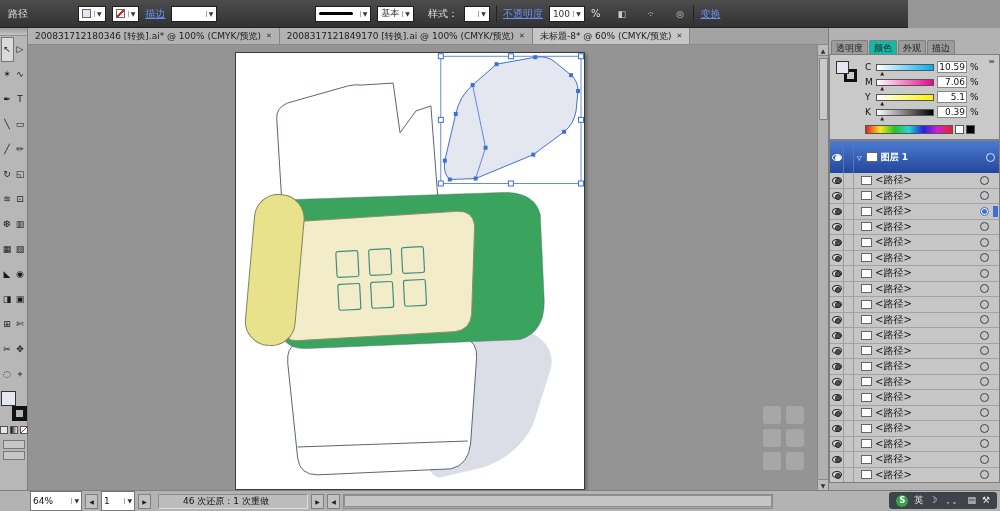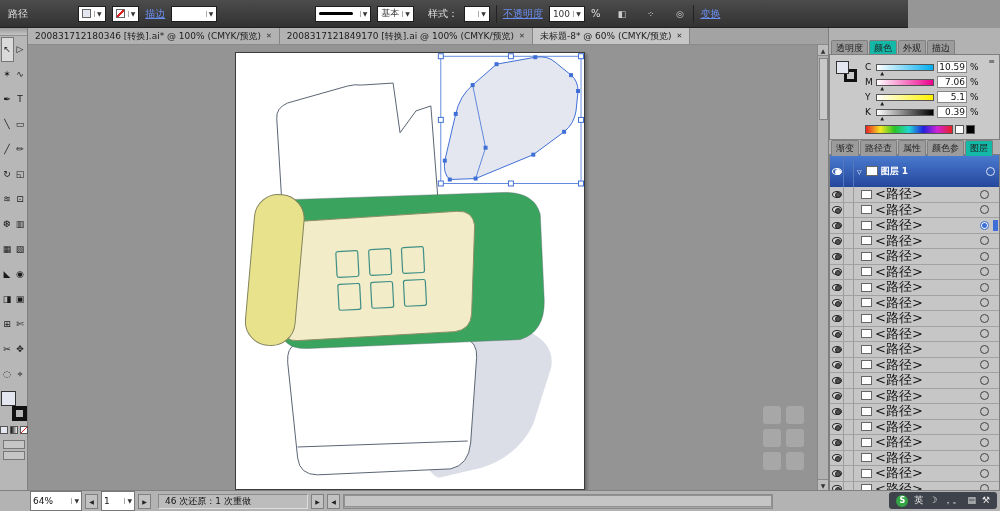--- a/index.html
+++ b/index.html
@@ -84,39 +84,39 @@
 .sp-white{background:#fff}.sp-black{background:#000}
 .layers-panel{height:343px;background:#c6c6c6;border:1px solid #7f7f7f;overflow:hidden}
 .l-header{height:32px;background:linear-gradient(var(--layers-header-top),var(--layers-header-bottom));display:flex;align-items:center;color:#fff}
 .l-eye-cell{width:14px;align-self:stretch;border-right:1px solid #9c9c9c;display:flex;align-items:center;justify-content:center;flex:none}
 .l-blank{width:10px;align-self:stretch;border-right:1px solid #9c9c9c;flex:none}
 .l-header .l-eye-cell,.l-header .l-blank{border-right-color:#5577bb}
 .l-exp{font-size:6px;margin:0 2px 0 3px}
 .l-thumb{width:12px;height:10px;background:#fff;border:1px solid #666;flex:none;margin:0 3px 0 2px}
 .t-sm{width:11px;height:9px;margin-left:7px}
 .l-name{font-size:9px;font-weight:bold;flex:1}
-.l-label{font-size:13px;color:#111;flex:1}
+.l-label{font-size:10px;color:#111;flex:1}
 .l-row{height:15.5px;display:flex;align-items:center;border-bottom:1px solid #a2a2a2}
 .l-target{width:9px;height:9px;border:1px solid #444;border-radius:50%;flex:none;margin-right:4px}
 .l-header .l-target{border-color:#dce4f5}
 .l-chip{width:5px;height:11px;flex:none;margin-right:1px}
 .l-row.selected .l-target{border-color:var(--selection-blue);background:radial-gradient(circle at 50% 50%,var(--selection-blue) 0 2.5px,transparent 3px);box-shadow:0 0 0 1px #fff inset}
 .l-row.selected .l-chip{background:var(--selection-blue)}
 .eye{width:10px;height:7px;border:1px solid #222;border-radius:50%;position:relative;background:#ddd}
 .eye::after{content:"";position:absolute;left:2px;top:.5px;width:4px;height:4px;border-radius:50%;background:#555;border:1px solid #222}
 .eye-w{border-color:#fff;background:transparent}
 .eye-w::after{background:#fff;border-color:#fff}
 
 
 .statusbar{position:absolute;left:0;top:490px;width:1000px;height:21px;background:#b3b3b3;border-top:1px solid #808080;display:flex;align-items:center;gap:3px;padding-left:30px;z-index:6}
 .sb-box{height:20px;background:#fff;border:1px solid #777;display:flex;align-items:center;font-size:9px;color:#111;padding:0 2px;gap:3px}
 .zoom-box{width:52px;justify-content:space-between}
 .page-box{width:34px;justify-content:space-between}
 .sb-btn{width:13px;height:15px;background:#c2c2c2;border:1px solid #808080;font-size:6px;display:flex;align-items:center;justify-content:center;color:#222;flex:none}
-.history-box{height:15px;min-width:150px;background:#bcbcbc;border:1px solid #8b8b8b;border-right-color:#ddd;border-bottom-color:#ddd;display:flex;align-items:center;padding:0 6px;font-size:9px;color:#111;margin-left:4px;white-space:nowrap}
+.history-box{height:15px;min-width:150px;background:#bcbcbc;border:1px solid #8b8b8b;border-right-color:#ddd;border-bottom-color:#ddd;display:flex;align-items:center;padding:0 24px;font-size:9px;color:#111;margin-left:4px;white-space:nowrap}
 .h-track{flex:0 0 430px;height:15px;background:#a6a6a6;border:1px solid #8b8b8b;display:flex;align-items:center}
 .h-thumb{flex:1;height:12px;background:#c5c5c5;border:1px solid #909090}
 .ime{position:absolute;right:3px;bottom:2px;height:17px;background:rgba(45,50,60,.88);border-radius:3px;display:flex;align-items:center;gap:6px;padding:0 7px;color:#eee;z-index:7}
 .sogou{width:12px;height:12px;border-radius:50%;background:#35a447;color:#fff;font-size:8px;font-weight:bold;display:flex;align-items:center;justify-content:center}
 .ime-item{font-size:9px;line-height:1}
 </style>
 </head>
 <body>
 
 <div class="control-bar">
@@ -393,27 +393,20 @@
             <span class="ch-unit">%</span>
           </div>
       </div>
     </div>
     <div class="spectrum-row">
       <span class="spectrum"></span>
       <span class="sp sp-white"></span>
       <span class="sp sp-black"></span>
     </div>
   </div>
-  <div class="ptabs">
-    <span class="ptab"><span>渐变</span></span>
-      <span class="ptab"><span>路径查</span></span>
-      <span class="ptab"><span>属性</span></span>
-      <span class="ptab"><span>颜色参</span></span>
-      <span class="ptab active"><span>图层</span></span>
-  </div>
   <div class="layers-panel">
     <div class="l-header">
       <span class="l-eye-cell">
           <span class="eye eye-w"></span>
         </span>
       <span class="l-blank"></span>
       <span class="l-exp">▽</span>
       <span class="l-thumb"></span>
       <span class="l-name">图层 1</span>
       <span class="l-target"></span>

